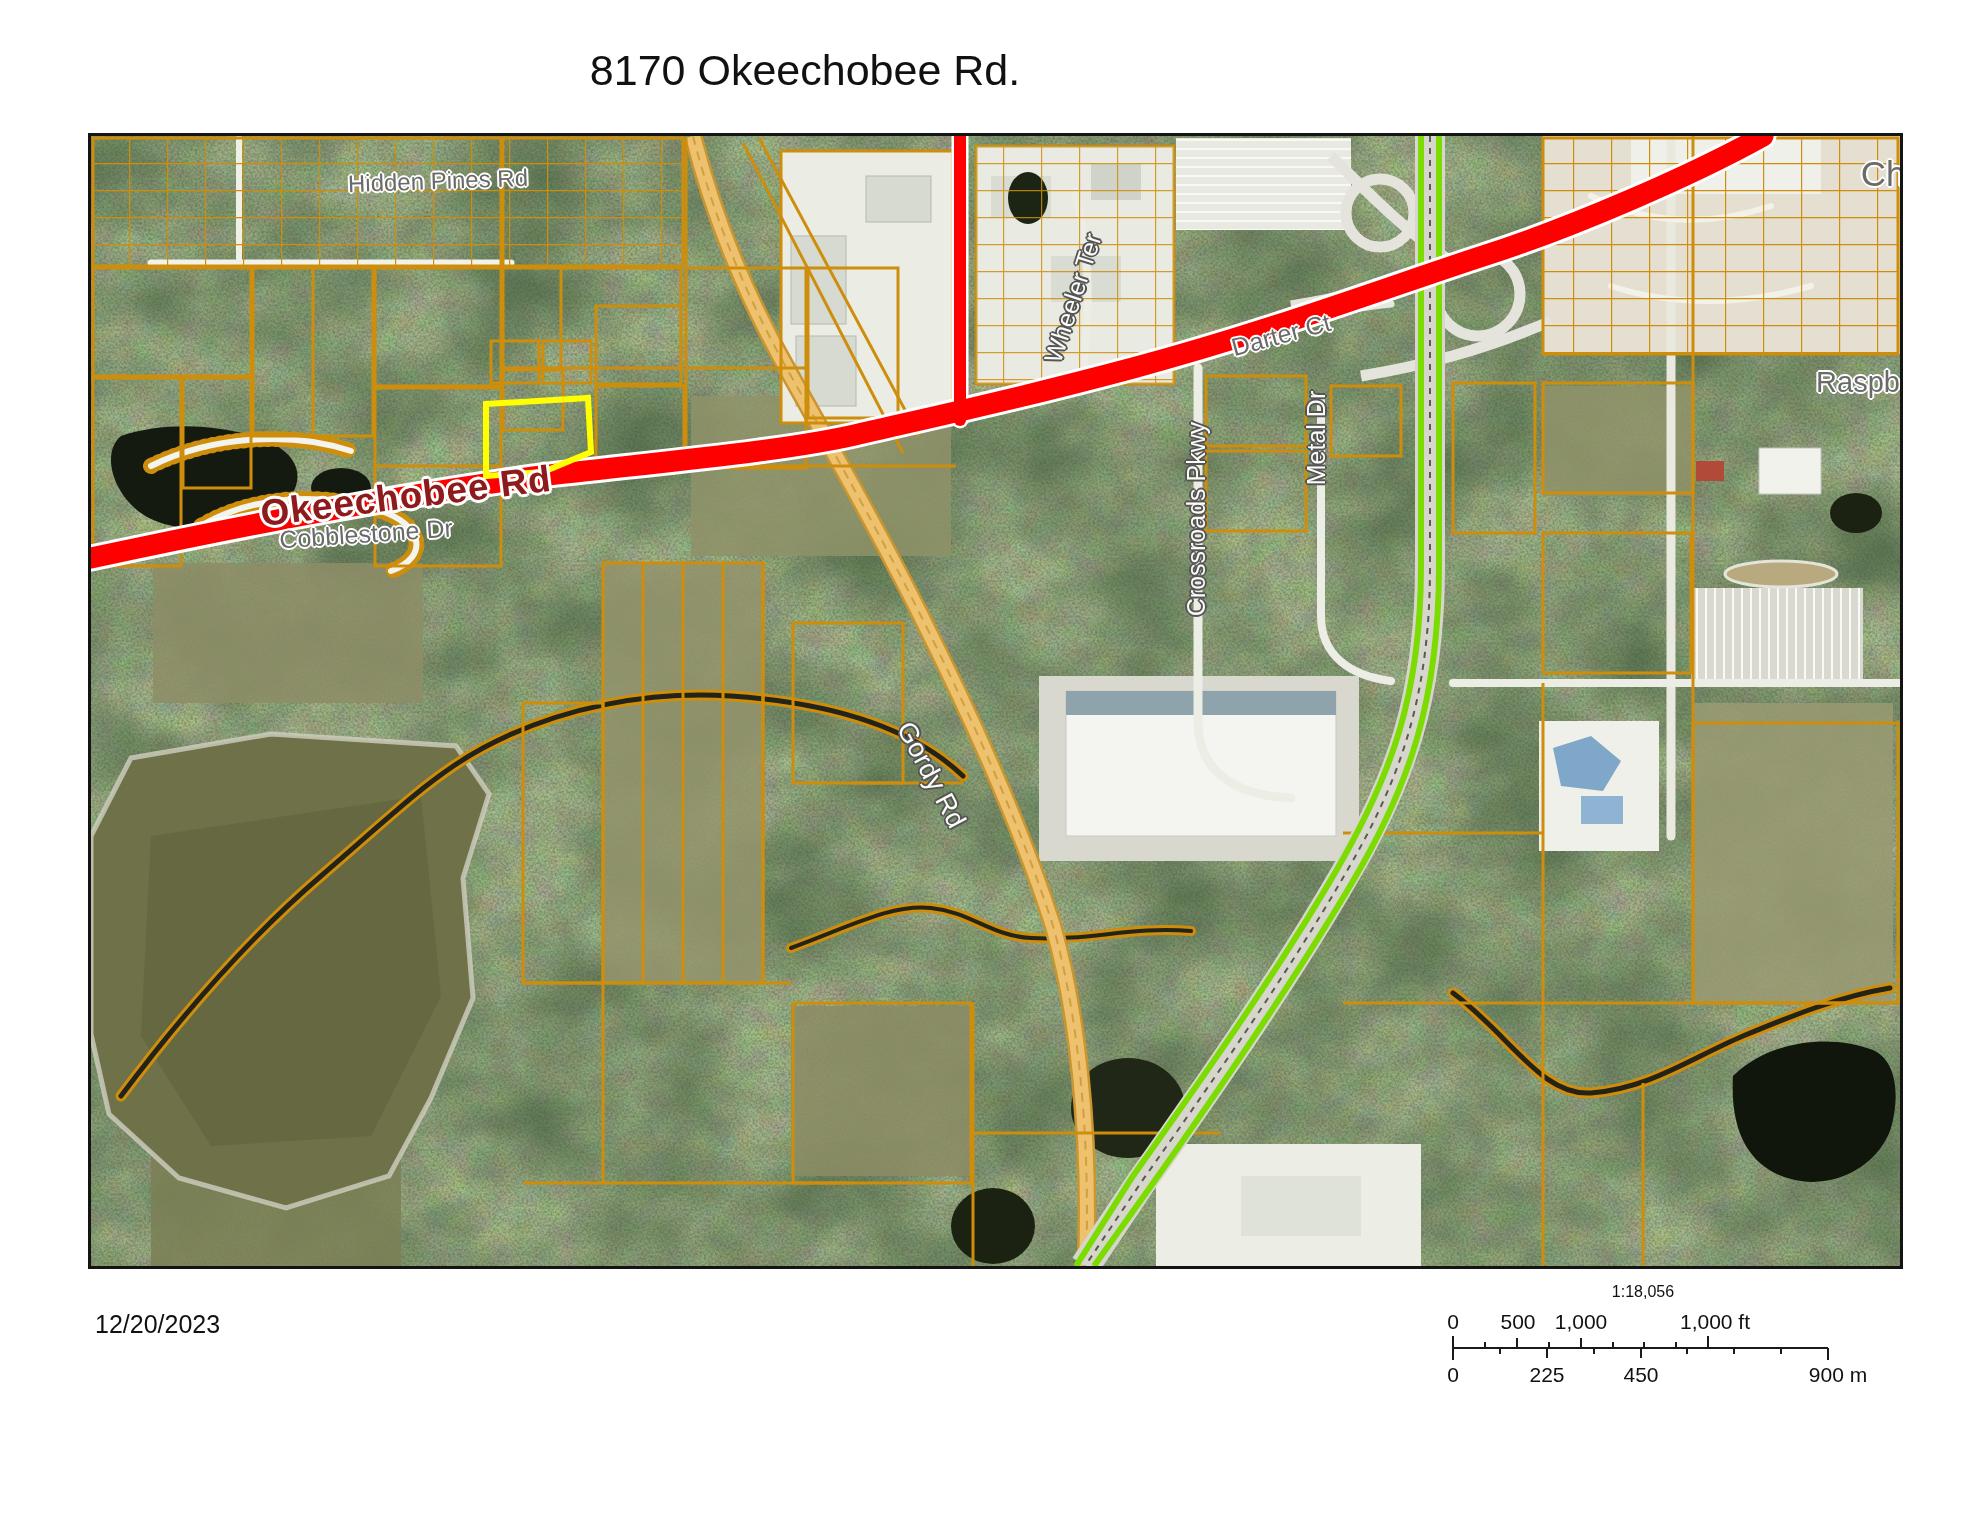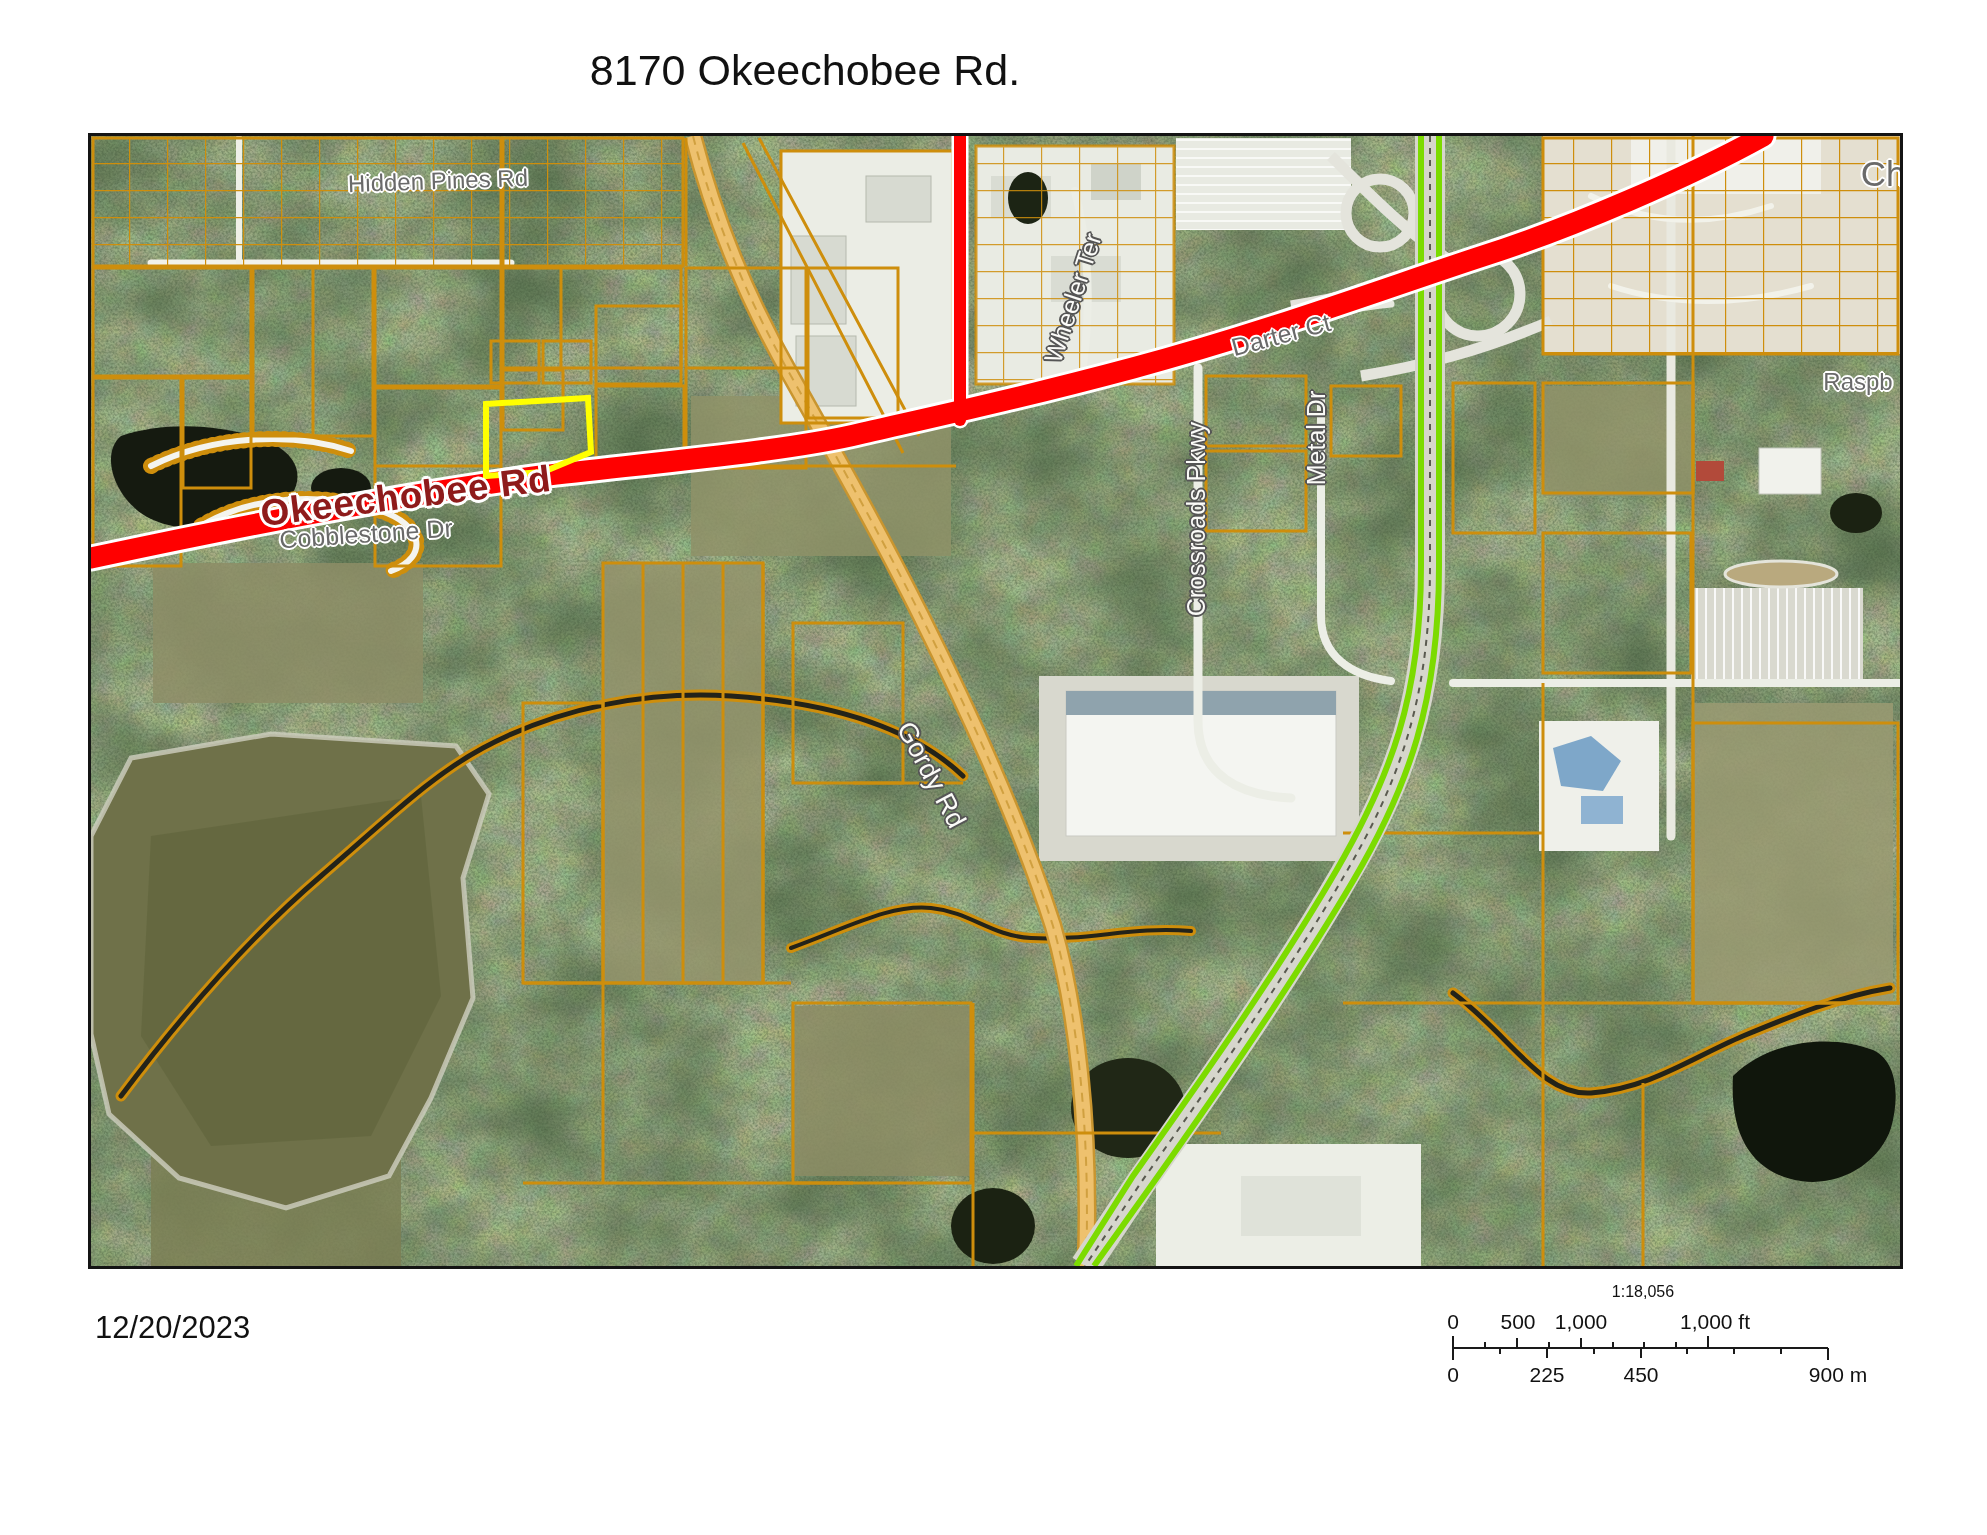--- a/index.html
+++ b/index.html
@@ -18,21 +18,21 @@
   .lbl-gray{color:#6a6a6a;font-size:24px;
       text-shadow:-2px 0 0 #fff,2px 0 0 #fff,0 -2px 0 #fff,0 2px 0 #fff,
                   -1px -1px 0 #fff,1px 1px 0 #fff,-1px 1px 0 #fff,1px -1px 0 #fff;}
   .lbl-white{color:#fbfbf8;font-size:25px;
       text-shadow:-2px 0 0 #555,2px 0 0 #555,0 -2px 0 #555,0 2px 0 #555,
                   -1px -1px 0 #555,1px 1px 0 #555,-1px 1px 0 #555,1px -1px 0 #555;}
   .lbl-red{color:#8e1b1b;font-size:37px;font-weight:bold;letter-spacing:1px;
       text-shadow:-3px 0 0 #fff,3px 0 0 #fff,0 -3px 0 #fff,0 3px 0 #fff,
                   -2px -2px 0 #fff,2px 2px 0 #fff,-2px 2px 0 #fff,2px -2px 0 #fff;}
 
-  #map-date{position:absolute;left:95px;top:1310px;font-size:31px;color:#111;}
+  #map-date{position:absolute;left:95px;top:1310px;font-size:25px;color:#111;}
 
   #scalebar{position:absolute;left:1440px;top:1283px;width:460px;height:115px;}
   #scale-ratio{position:absolute;left:203px;top:0;transform:translateX(-50%);
                font-size:16px;color:#111;}
   .sb-lbl{position:absolute;transform:translateX(-50%);font-size:21px;color:#111;white-space:nowrap;}
   .sb-ft{top:27px;} .sb-m{top:80px;}
 </style>
 </head>
 <body>
 <div id="page">
@@ -226,21 +226,21 @@
     </svg>
 
     <div class="map-label lbl-gray" style="left:347px;top:45px;transform:translate(-50%,-50%) rotate(-2deg);font-size:24px;">Hidden Pines Rd</div>
     <div class="map-label lbl-red" style="left:315px;top:360px;transform:translate(-50%,-50%) rotate(-7deg);">Okeechobee Rd</div>
     <div class="map-label lbl-gray" style="left:275px;top:398px;transform:translate(-50%,-50%) rotate(-4deg);font-size:25px;">Cobblestone Dr</div>
     <div class="map-label lbl-white" style="left:982px;top:162px;transform:translate(-50%,-50%) rotate(-72deg);">Wheeler Ter</div>
     <div class="map-label lbl-gray" style="left:1190px;top:199px;transform:translate(-50%,-50%) rotate(-15deg);font-size:25px;">Darter Ct</div>
     <div class="map-label lbl-white" style="left:1105px;top:383px;transform:translate(-50%,-50%) rotate(-90deg);">Crossroads Pkwy</div>
     <div class="map-label lbl-white" style="left:1225px;top:302px;transform:translate(-50%,-50%) rotate(-90deg);">Metal Dr</div>
     <div class="map-label lbl-white" style="left:840px;top:639px;transform:translate(-50%,-50%) rotate(62deg);font-size:27px;">Gordy Rd</div>
-    <div class="map-label lbl-gray" style="left:1767px;top:246px;transform:translate(-50%,-50%);font-size:24px;">Raspb</div>
+    <div class="map-label lbl-gray" style="left:1767px;top:246px;transform:translate(-50%,-50%);font-size:29px;">Raspb</div>
     <div class="map-label lbl-gray" style="left:1792px;top:37px;transform:translate(-50%,-50%);font-size:35px;">Ch</div>
   </div>
 
   <div id="map-date">12/20/2023</div>
 
   <div id="scalebar">
     <div id="scale-ratio">1:18,056</div>
 
     <div class="sb-lbl sb-ft" style="left:13px;">0</div>
     <div class="sb-lbl sb-ft" style="left:78px;">500</div>

